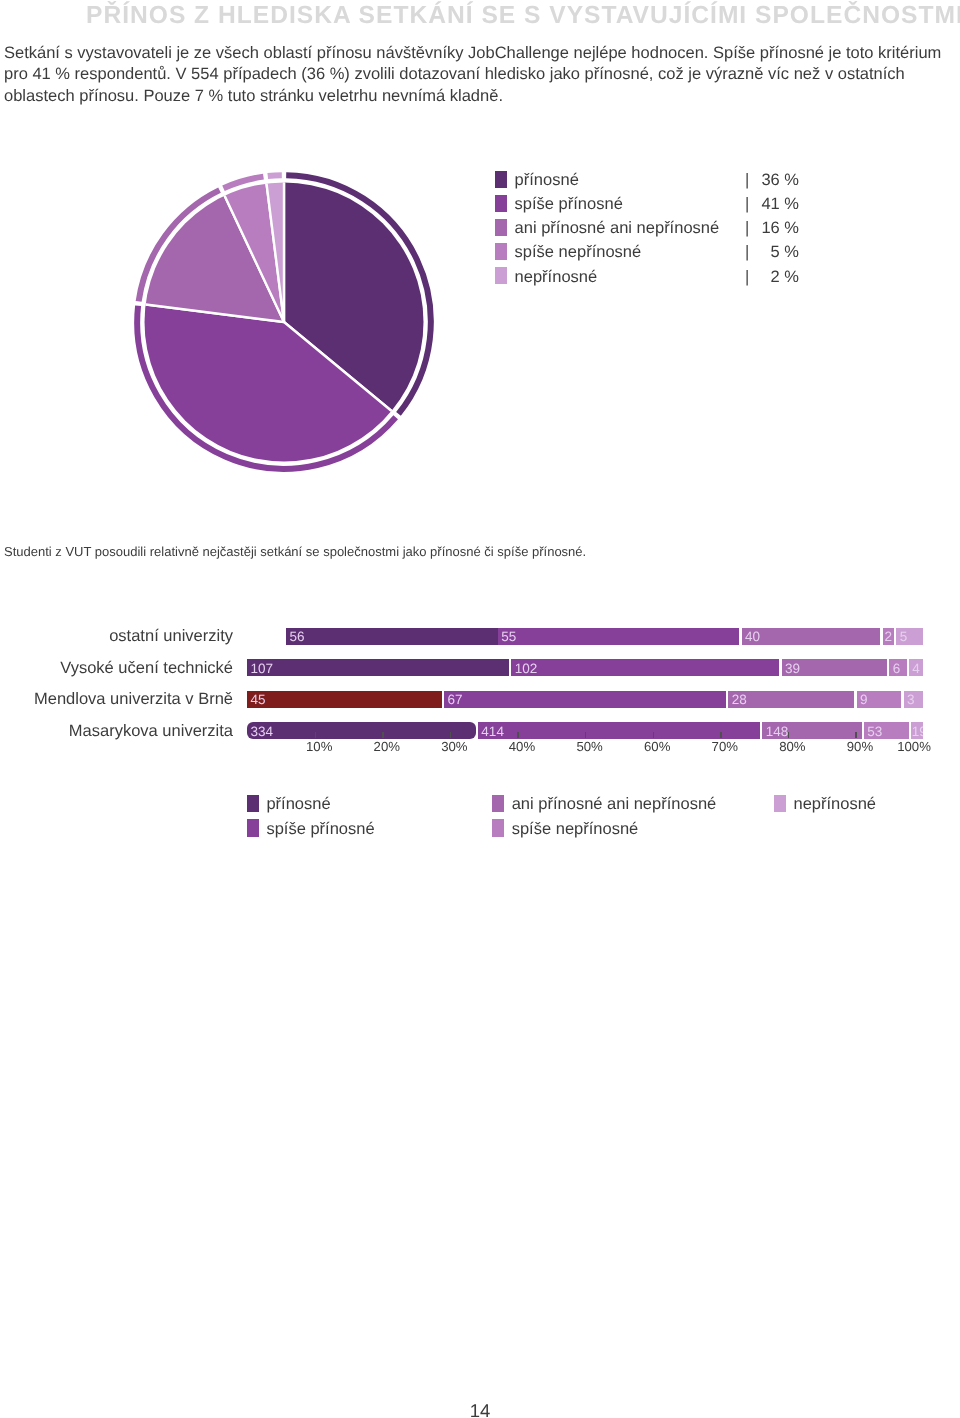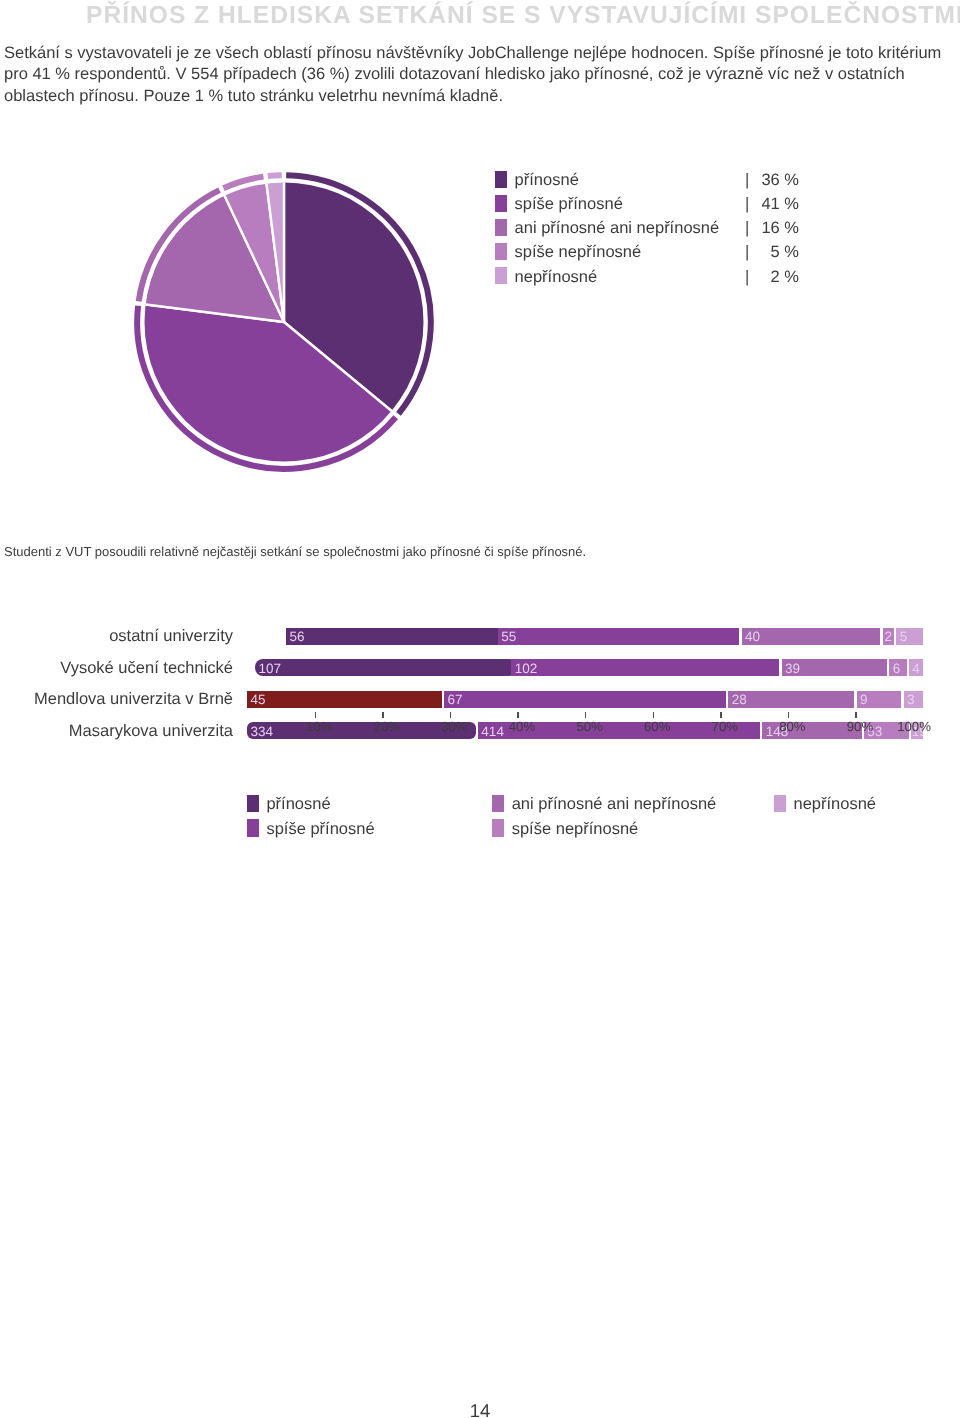--- a/index.html
+++ b/index.html
@@ -37,21 +37,21 @@
   .bars{position:absolute;left:0;top:627.8px;width:960px;}
   .bar-row{position:relative;height:31.5px;padding-left:46px;}
   .br-label{position:absolute;right:727px;top:-0.4px;font-size:16.5px;line-height:18px;white-space:nowrap;text-align:right;}
   .br-track{position:absolute;left:247px;top:0;width:676px;height:16.8px;}
   .seg{position:absolute;top:0;height:16.8px;overflow:hidden;}
   .seg span{position:absolute;left:3.4px;top:1.3px;font-size:13.5px;line-height:16.6px;color:#e7d0ef;white-space:nowrap;}
   .seg.tight span{left:auto;right:auto;width:100%;text-align:center;}
   .seg.over span{left:0.8px;}
 
   
-  .axis{position:absolute;left:247px;top:712px;width:676px;height:32px;}
+  .axis{position:absolute;left:247px;top:732px;width:676px;height:32px;}
   .tick{position:absolute;top:0;width:1.4px;height:6.4px;background:#4f4f4f;}
   .tlab{position:absolute;top:7.2px;font-size:13.2px;line-height:15px;color:#3c3c3c;text-align:center;
         transform:translateX(-50%) translateX(4.6px);white-space:nowrap;}
   .tlab.last{transform:translateX(-50%) translateX(-9px);}
 
   
   .blegend{position:absolute;left:247px;top:794.5px;width:700px;}
   .bl-item{position:absolute;font-size:16.5px;line-height:21px;white-space:nowrap;}
   .bl-sw{position:absolute;left:0;top:0;width:11.7px;height:17.3px;}
   .bl-tx{position:absolute;left:19.4px;top:-0.5px;}
@@ -62,21 +62,21 @@
 </style>
 </head>
 <body>
 
 <div class="page">
 
   <div class="doc-title">PŘÍNOS Z HLEDISKA SETKÁNÍ SE S VYSTAVUJÍCÍMI SPOLEČNOSTMI</div>
 
   <p class="intro" id="intro"><span class="iline">Setkání s vystavovateli je ze všech oblastí přínosu návštěvníky JobChallenge nejlépe hodnocen. Spíše přínosné je toto kritérium</span>
 <span class="iline">pro 41 % respondentů. V 554 případech (36 %) zvolili dotazovaní hledisko jako přínosné, což je výrazně víc než v ostatních</span>
-<span class="iline">oblastech přínosu. Pouze 1 % tuto stránku veletrhu nevnímá kladně.</span></p>
+<span class="iline">oblastech přínosu. Pouze 7 % tuto stránku veletrhu nevnímá kladně.</span></p>
 
   <div class="pie-wrap" id="pie-wrap">
       <svg width="310" height="310" viewBox="0 0 310 310">
         <g>
           <path d="M 157.18 8.22 A 146.8 146.8 0 0 1 269.49 246.89" fill="none" stroke="#5c2f73" stroke-width="6"></path>
           <path d="M 266.71 250.24 A 146.8 146.8 0 0 1 9.10 138.76" fill="none" stroke="#86409a" stroke-width="6"></path>
           <path d="M 9.65 134.44 A 146.8 146.8 0 0 1 90.53 23.11" fill="none" stroke="#a466ac" stroke-width="6"></path>
           <path d="M 94.47 21.26 A 146.8 146.8 0 0 1 134.44 9.65" fill="none" stroke="#b87dbf" stroke-width="6"></path>
           <path d="M 138.76 9.10 A 146.8 146.8 0 0 1 152.82 8.22" fill="none" stroke="#cc9fd4" stroke-width="6"></path>
         </g>
@@ -147,21 +147,21 @@
             <span style="">2</span>
           </div>
           <div class="seg" style="left: 649.34px; width: 26.66px; background: rgb(204, 159, 212);">
             <span style="">5</span>
           </div>
         </div>
       </div>
       <div class="bar-row">
         <span class="br-label">Vysoké učení technické</span>
         <div class="br-track">
-          <div class="seg" style="left: 8px; width: 261.9px; background: rgb(92, 47, 115); border-radius: 8px;">
+          <div class="seg" style="left: 0px; width: 261.9px; background: rgb(92, 47, 115);">
             <span style="">107</span>
           </div>
           <div class="seg" style="left: 264.3px; width: 267.89px; background: rgb(134, 64, 154);">
             <span style="">102</span>
           </div>
           <div class="seg" style="left: 534.59px; width: 105.29px; background: rgb(164, 102, 172);">
             <span style="">39</span>
           </div>
           <div class="seg" style="left: 642.28px; width: 17.33px; background: rgb(184, 125, 191);">
             <span style="">6</span>

